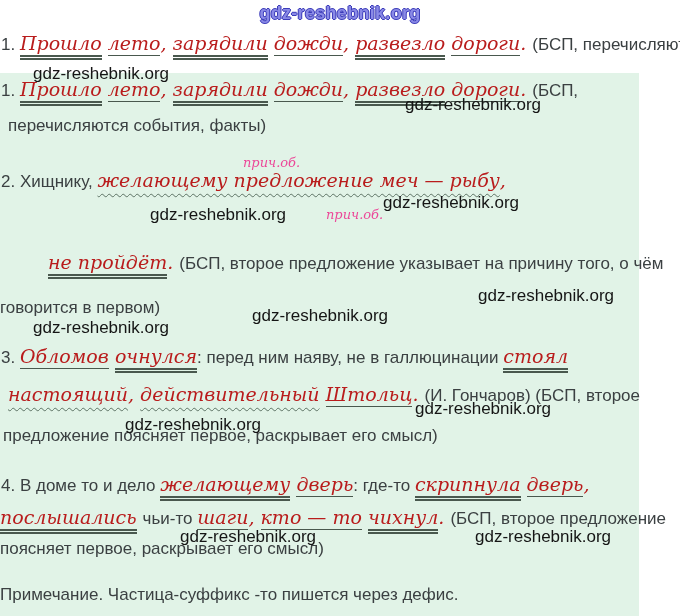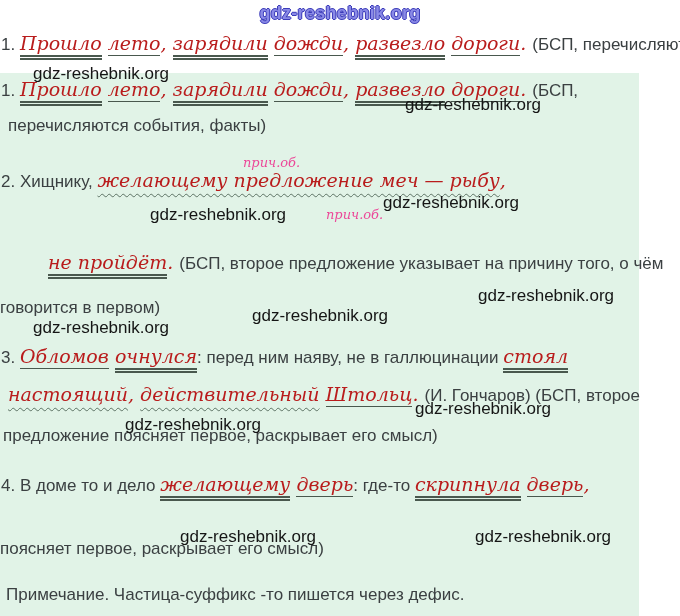--- a/index.html
+++ b/index.html
@@ -44,37 +44,38 @@
   .pos-s2a{top:170px;left:1px;}
   .pos-s2b{top:221px;left:0;}
   .pos-s2c{top:252px;left:0;margin-left:48px;}
   .pos-s2d{top:298px;left:0;}
   .pos-s3a{top:346px;left:1px;}
   .pos-s3b{top:384px;left:8px;}
   .pos-s3c{top:426px;left:3px;}
   .pos-s4a{top:474px;left:1px;}
   .pos-s4b{top:507px;left:0;}
   .pos-s4c{top:539px;left:0;}
-  .pos-note{top:585px;left:6px;}
+  .pos-note{top:585px;left:0;}
 </style>
 </head>
 <body>
 
 <div class="panel"></div>
 <div class="text-layer">
     <div class="line pos-w1"><span class="seg-num">1. </span><span class="seg-pred">Прошло</span><span class="seg-it"> </span><span class="seg-subj">лето</span><span class="seg-it">, </span><span class="seg-pred">зарядили</span><span class="seg-it"> </span><span class="seg-subj">дожди</span><span class="seg-it">, </span><span class="seg-pred">развезло</span><span class="seg-it"> </span><span class="seg-subj">дороги</span><span class="seg-it">. </span><span class="seg-sans">(БСП, перечисляются</span></div>
     <div class="line pos-g1"><span class="seg-num">1. </span><span class="seg-pred">Прошло</span><span class="seg-it"> </span><span class="seg-subj">лето</span><span class="seg-it">, </span><span class="seg-pred">зарядили</span><span class="seg-it"> </span><span class="seg-subj">дожди</span><span class="seg-it">, </span><span class="seg-pred">развезло</span><span class="seg-it"> </span><span class="seg-subj">дороги</span><span class="seg-it">. </span><span class="seg-sans">(БСП,</span></div>
     <div class="line pos-g2"><span class="seg-sans">перечисляются события, факты)</span></div>
     <div class="line pos-s2a"><span class="seg-sans">2. Хищнику, </span><span class="seg-wavy">желающему предложение меч — рыбу</span><span class="seg-it">,</span></div>
     <div class="line pos-s2c"><span class="seg-pred">не пройдёт</span><span class="seg-it">. </span><span class="seg-sans">(БСП, второе предложение указывает на причину того, о чём</span></div>
     <div class="line pos-s2d"><span class="seg-sans">говорится в первом)</span></div>
     <div class="line pos-s3a"><span class="seg-num">3. </span><span class="seg-subj">Обломов</span><span class="seg-it"> </span><span class="seg-pred">очнулся</span><span class="seg-sans">: перед ним наяву, не в галлюцинации </span><span class="seg-pred">стоял</span></div>
     <div class="line pos-s3b"><span class="seg-wavy">настоящий</span><span class="seg-it">, </span><span class="seg-wavy">действительный</span><span class="seg-it"> </span><span class="seg-subj">Штольц</span><span class="seg-it">. </span><span class="seg-sans">(И. Гончаров) (БСП, второе</span></div>
     <div class="line pos-s3c"><span class="seg-sans">предложение поясняет первое, раскрывает его смысл)</span></div>
     <div class="line pos-s4a"><span class="seg-sans">4. В доме то и дело </span><span class="seg-pred">желающему</span><span class="seg-it"> </span><span class="seg-subj">дверь</span><span class="seg-sans">: где-то </span><span class="seg-pred">скрипнула</span><span class="seg-it"> </span><span class="seg-subj">дверь</span><span class="seg-it">,</span></div>
+    <div class="line pos-s4b"><span class="seg-pred">послышались</span><span class="seg-it"> </span><span class="seg-sans">чьи-то </span><span class="seg-subj">шаги</span><span class="seg-it">, </span><span class="seg-subj">кто — то</span><span class="seg-it"> </span><span class="seg-pred">чихнул</span><span class="seg-it">. </span><span class="seg-sans">(БСП, второе предложение</span></div>
     <div class="line pos-s4c"><span class="seg-sans">поясняет первое, раскрывает его смысл)</span></div>
     <div class="line pos-note"><span class="seg-sans">Примечание. Частица-суффикс -то пишется через дефис.</span></div>
   </div>
 <div class="overlay-layer">
     <span class="wm-blue" style="left: 340px; top: 3px;">gdz-reshebnik.org</span>
     <span class="wm-black" style="left: 33px; top: 64px;">gdz-reshebnik.org</span>
     <span class="wm-black" style="left: 405px; top: 95px;">gdz-reshebnik.org</span>
     <span class="label" style="left: 243px; top: 155px;">прич.об.</span>
     <span class="wm-black" style="left: 383px; top: 193px;">gdz-reshebnik.org</span>
     <span class="wm-black" style="left: 150px; top: 205px;">gdz-reshebnik.org</span>

